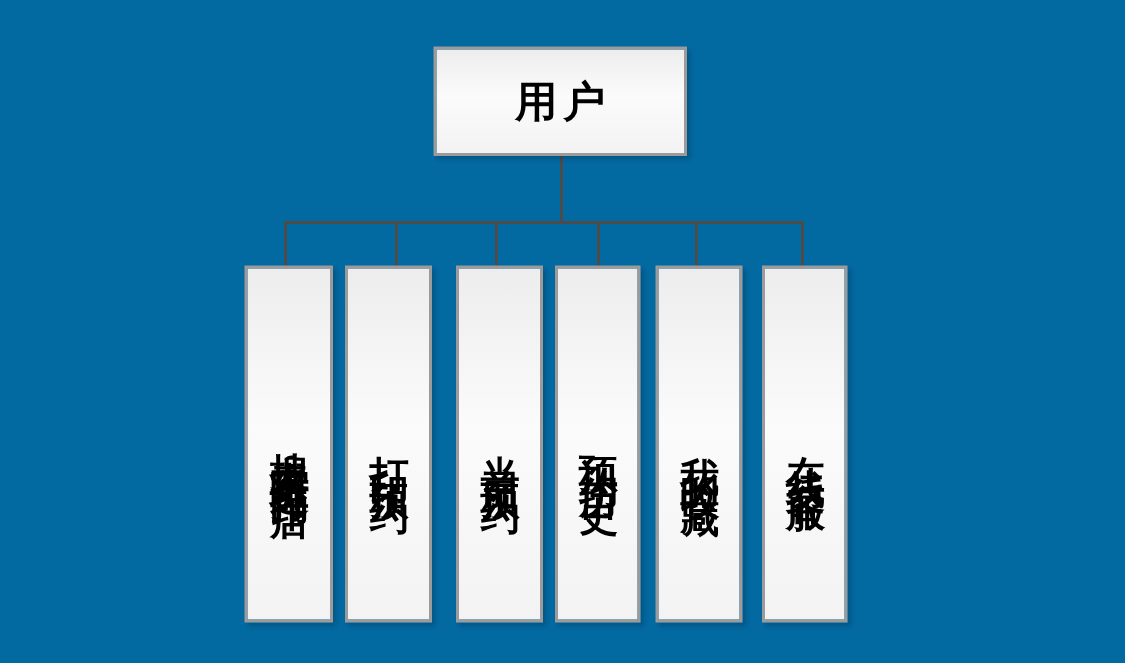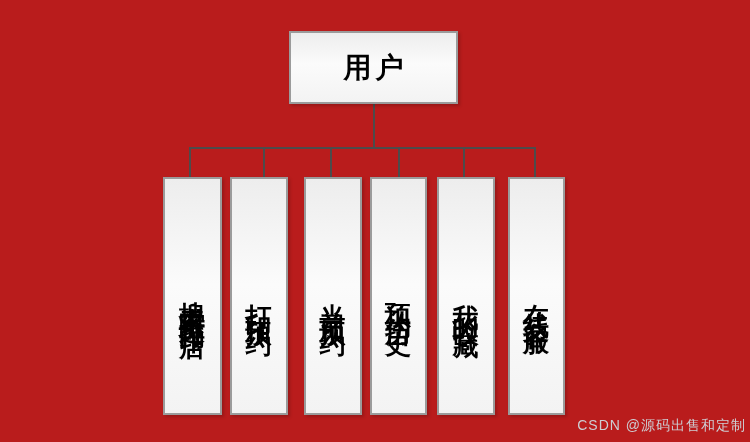--- a/index.html
+++ b/index.html
@@ -5,22 +5,23 @@
   html, body {
     margin: 0;
     padding: 0;
     background: #ffffff;
     font-family: "Liberation Sans", sans-serif;
   }
   .canvas {
     position: relative;
     width: 750px;
     height: 442px;
-    background: #b91c1c;
+    background: #0369a1;
     overflow: hidden;
+    font-family: Liberation Serif, serif;
   }
   .connectors {
     position: absolute;
     left: 0;
     top: 0;
     pointer-events: none;
   }
   .node {
     position: absolute;
     box-sizing: border-box;
@@ -112,15 +113,14 @@
   </div>
 
   <div class="node vbox" style="left:437px; width:58px;">
     <span class="label">我的收藏</span>
   </div>
 
   <div class="node vbox" style="left:508px; width:57px;">
     <span class="label">在线客服</span>
   </div>
 
-  <div class="watermark">CSDN @源码出售和定制</div>
 
 </div>
 
 </body></html>

